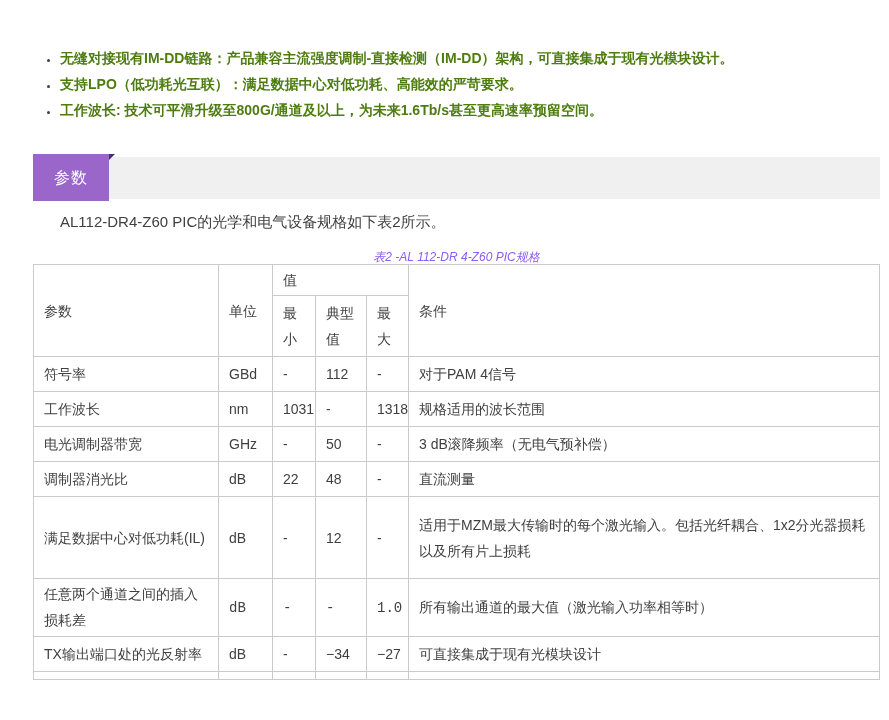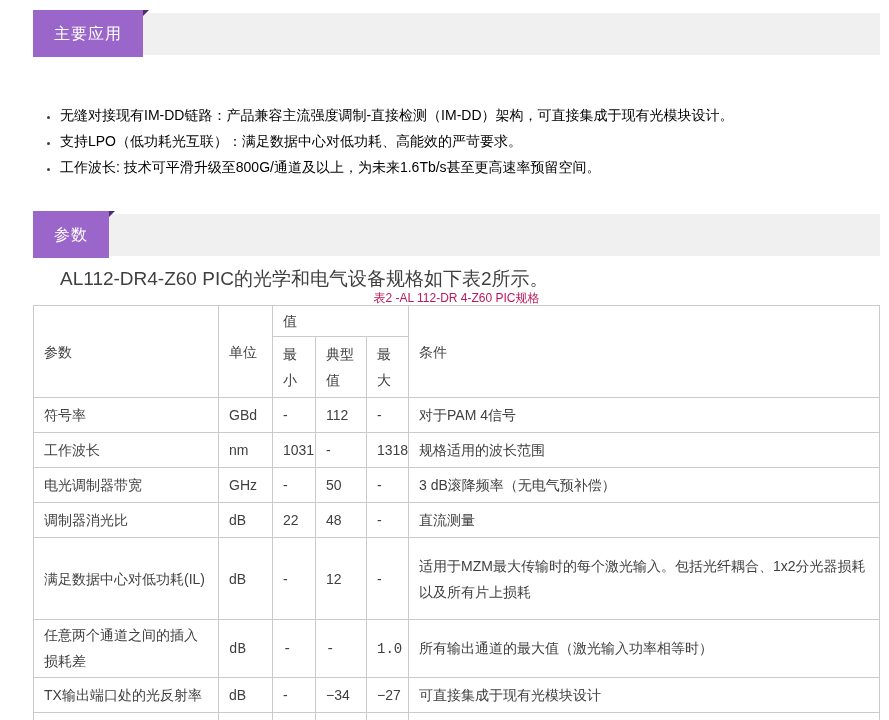--- a/index.html
+++ b/index.html
@@ -34,31 +34,31 @@
     border-top: 6px solid #4e2a6e;
     border-right: 6px solid transparent;
   }
 
   
   ul.bullets {
     margin: 45px 0 0 0; padding: 0 0 0 27px;
     list-style: disc outside;
   }
   ul.bullets li {
-    font-size: 14px; line-height: 26px; color: #000000;
+    font-size: 14px; line-height: 26px; color: #4d7c0f; font-weight: bold;
   }
   ul.bullets li::marker { color: #3f3f3f; font-size: 11px; }
 
   
   .intro {
-    margin: 11px 0 0 27px; font-size: 19px; line-height: 20px; color: #3f3f3f;
+    margin: 11px 0 0 27px; font-size: 15px; line-height: 20px; color: #3f3f3f;
   }
   .table-caption {
-    margin-top: 2px; font-size: 12px; line-height: 14px;
-    text-align: center; color: #be185d;
+    margin-top: 18px; font-size: 12px; line-height: 14px;
+    text-align: center; color: #8b5cf6; font-style: italic;
   }
 
   
   table.spec {
     border-collapse: collapse; table-layout: fixed;
     width: 847px; margin-top: 0;
   }
   table.spec th, table.spec td {
     border: 1px solid #cbcbcb;
     font-size: 14px; font-weight: normal;
@@ -71,24 +71,20 @@
   tr.drow  { height: 35px; }
   tr.drow.tall { height: 82px; }
   tr.drow.mid  { height: 58px; font-family: Liberation Mono, monospace; }
   tr.partial   { height: 8px; }
 </style>
 </head>
 <body>
 
 <div class="content">
 
-  <div class="section-bar first">
-    <div class="gray-bar"></div>
-    <div class="ribbon">主要应用</div>
-  </div>
 
   <ul class="bullets">
     <li>无缝对接现有IM-DD链路：产品兼容主流强度调制-直接检测（IM-DD）架构，可直接集成于现有光模块设计。</li>
     <li>支持LPO（低功耗光互联）：满足数据中心对低功耗、高能效的严苛要求。</li>
     <li>工作波长: 技术可平滑升级至800G/通道及以上，为未来1.6Tb/s甚至更高速率预留空间。</li>
   </ul>
 
   <div class="section-bar second">
     <div class="gray-bar"></div>
     <div class="ribbon">参数</div>

